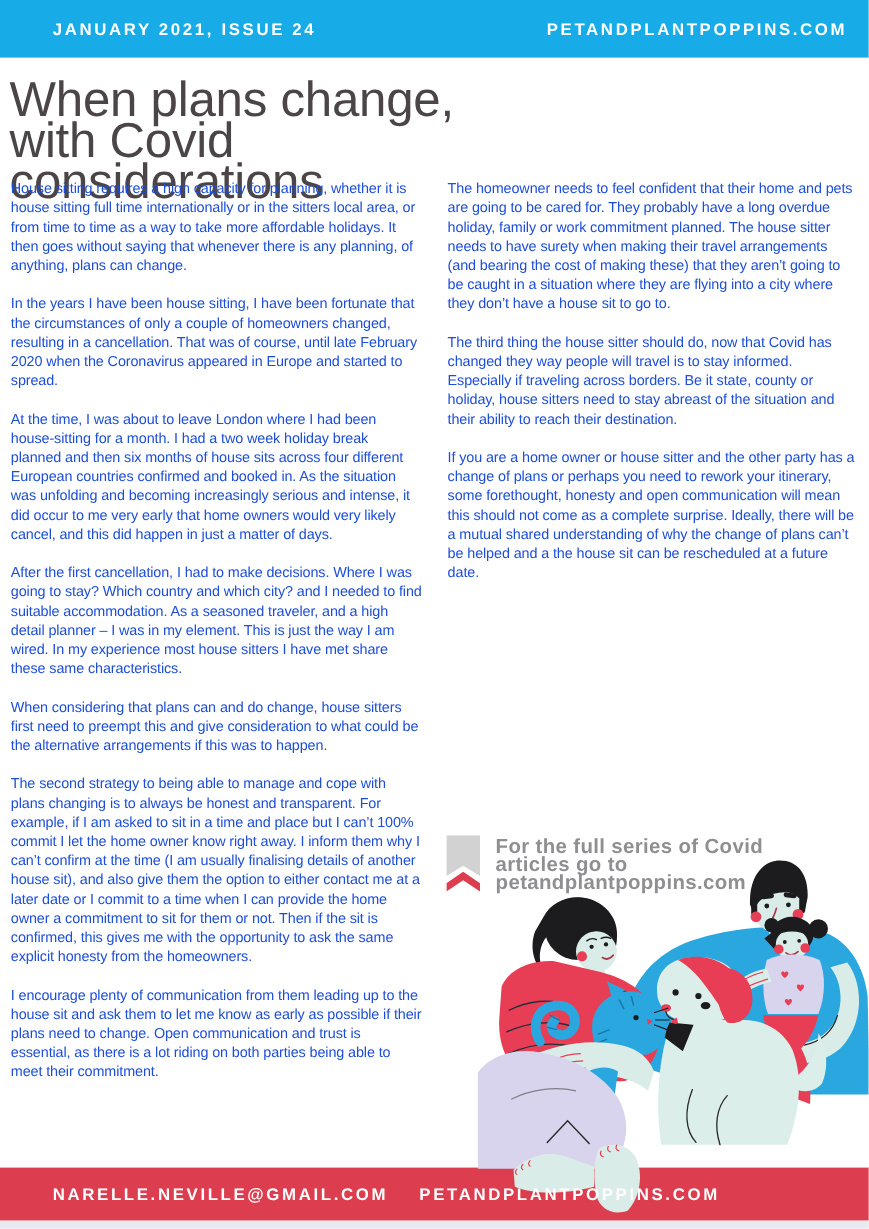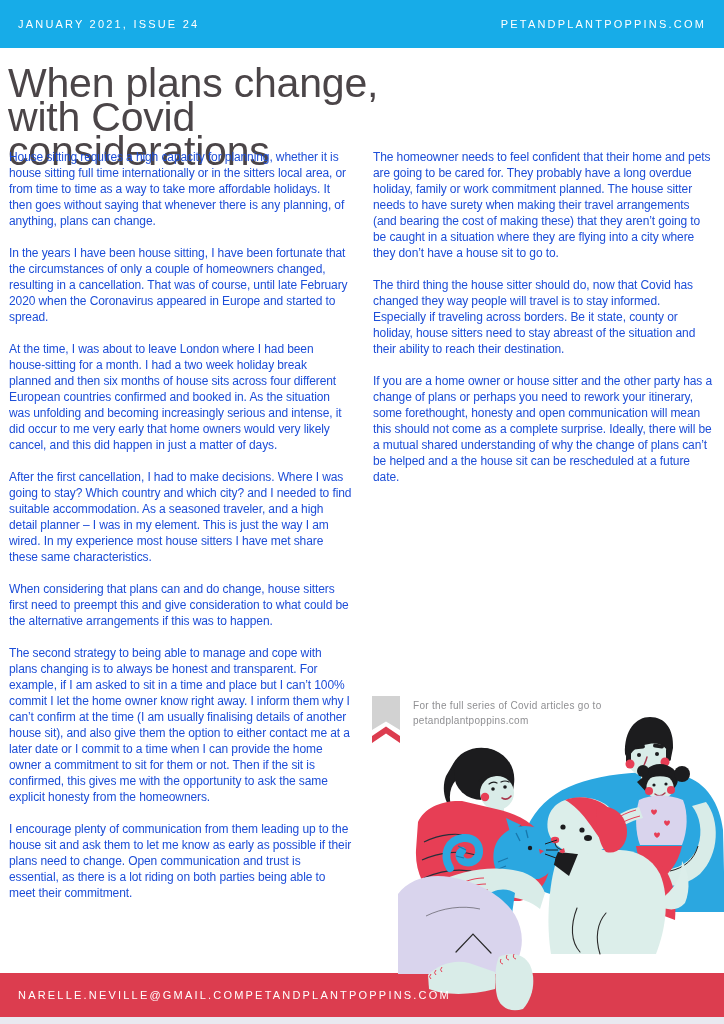--- a/index.html
+++ b/index.html
@@ -8,21 +8,21 @@
     position:relative; width:724px; height:1024px; margin:0 auto;
     background:#ffffff; overflow:hidden;
   }
   
   .topbar {
     position:absolute; left:0; top:0; width:724px; height:48px;
     background:#17ACE8; display:flex; align-items:center;
     justify-content:space-between; padding:0 18px;
   }
   .bar-text {
-    color:#ffffff; font-size:11px; font-weight:normal; letter-spacing:2.2px;
+    color:#ffffff; font-size:14px; font-weight:bold; letter-spacing:2.2px;margin-left:26px;
   }
   
   .title {
     position:absolute; left:8px; top:66px; width:440px;
     font-size:41px; line-height:34px; font-weight:300; color:#4B4548;
     letter-spacing:-0.2px;
   }
   
   .columns {
     position:absolute; left:9px; top:149px; width:707px;
@@ -34,21 +34,21 @@
     letter-spacing:-0.1px; margin-bottom:16px;
   }
   
   .callout {
     position:absolute; left:372px; top:696px; width:330px;
     display:flex; align-items:flex-start;
   }
   .callout-icon { width:28px; height:47px; flex:0 0 auto; }
   .callout-text {
     margin-left:13px; margin-top:2px;
-    font-size:10px; font-weight:normal; line-height:15px;
+    font-size:17px; font-weight:bold; line-height:15px;
     color:#8F8F92; letter-spacing:0.3px;
   }
   
   .footer-bar {
     position:absolute; left:0; top:973px; width:724px; height:44px;
     background:#DC3D4F; z-index:1;
   }
   .bottom-strip {
     position:absolute; left:0; top:1017px; width:724px; height:7px;
     background:#E9E9F0; z-index:0;

